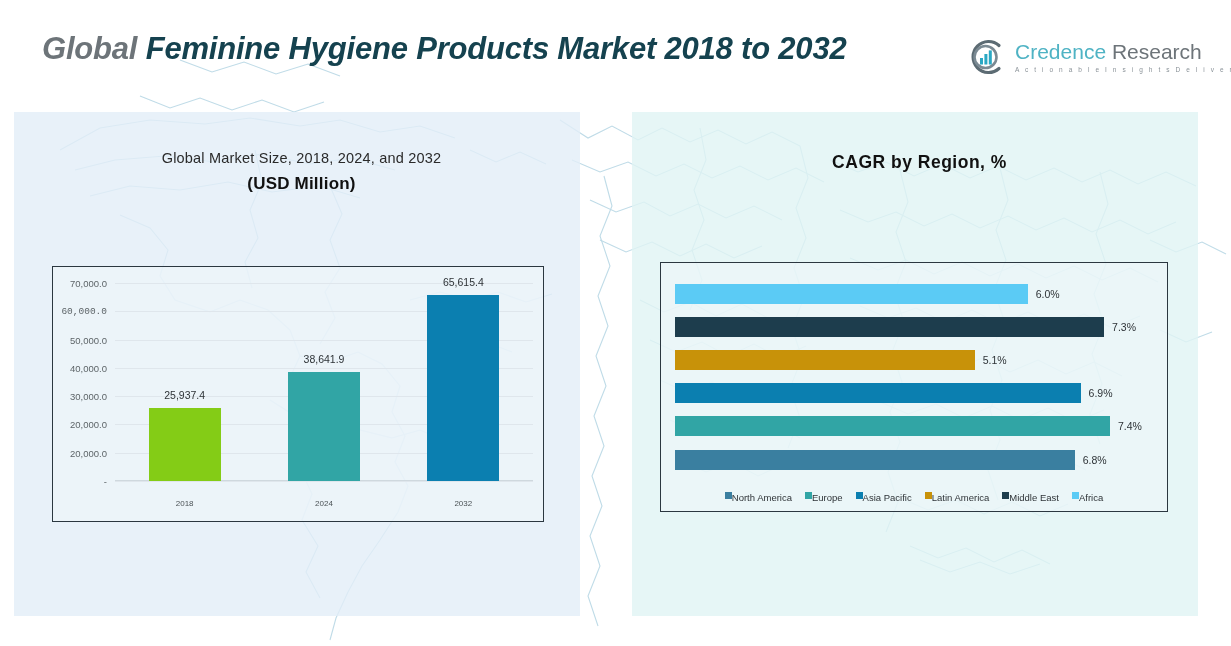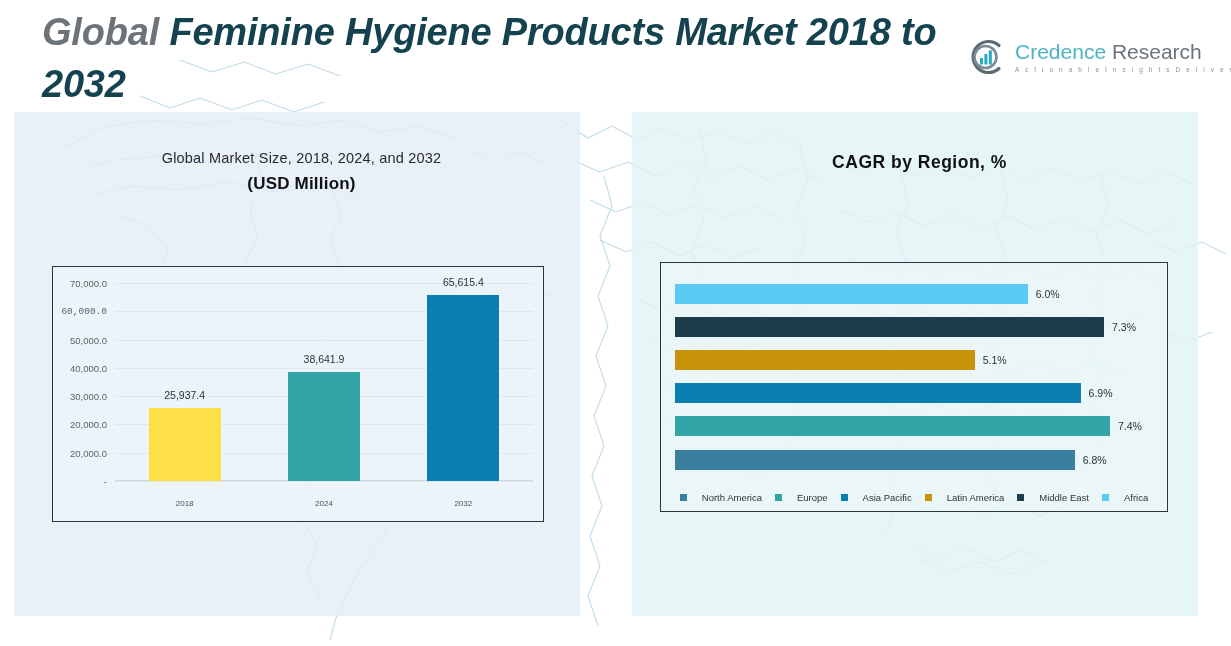--- a/index.html
+++ b/index.html
@@ -34,23 +34,23 @@
 
   
   .header {
     position: absolute;
     left: 0; top: 0;
     width: 1231px; height: 112px;
     z-index: 4;
   }
   .title-block {
     position: absolute;
-    left: 42px; top: 6px;
+    left: 42px; top: 28px;
     width: 910px;
-    font-size: 38px;
+    font-size: 31px;
     font-weight: bold;
     font-style: italic;
     line-height: 1.38;
     letter-spacing: -0.2px;
   }
   .t-grey { color: #6d7479; }
   .t-dark { color: #15424f; }
 
   .logo {
     position: absolute;
@@ -224,22 +224,21 @@
     position: absolute;
     left: 0; right: 0; bottom: 8px;
     display: flex;
     justify-content: center;
     align-items: center;
     gap: 13px;
     flex-wrap: nowrap;
   }
   .legend-item {
     display: flex;
-    align-items: center;
-    gap: 15px;
+    gap: 0;
     font-size: 9.5px;
     color: #2e3337;
     white-space: nowrap;
   }
   .legend-swatch {
     width: 7px; height: 7px;
     display: inline-block;
     flex: 0 0 7px;
   }
 </style>
@@ -345,21 +344,21 @@
           <span class="ytick">20,000.0</span>
         </div>
         <div class="gridline" style="top: 85.7143%;">
           <span class="ytick">20,000.0</span>
         </div>
         <div class="gridline" style="top: 100%;">
           <span class="ytick">-</span>
         </div>
         <div class="vbar-wrap">
           <div class="vbar-slot">
-            <div class="vbar" style="height: 37.0534%; background: #fde047;">
+            <div class="vbar" style="height: 37.0534%; background: #84cc16;">
               <span class="vbar-label">25,937.4</span>
               <span class="xtick">2018</span>
             </div>
           </div>
           <div class="vbar-slot">
             <div class="vbar" style="height: 55.2027%; background: rgb(49, 165, 165);">
               <span class="vbar-label">38,641.9</span>
               <span class="xtick">2024</span>
             </div>
           </div>

